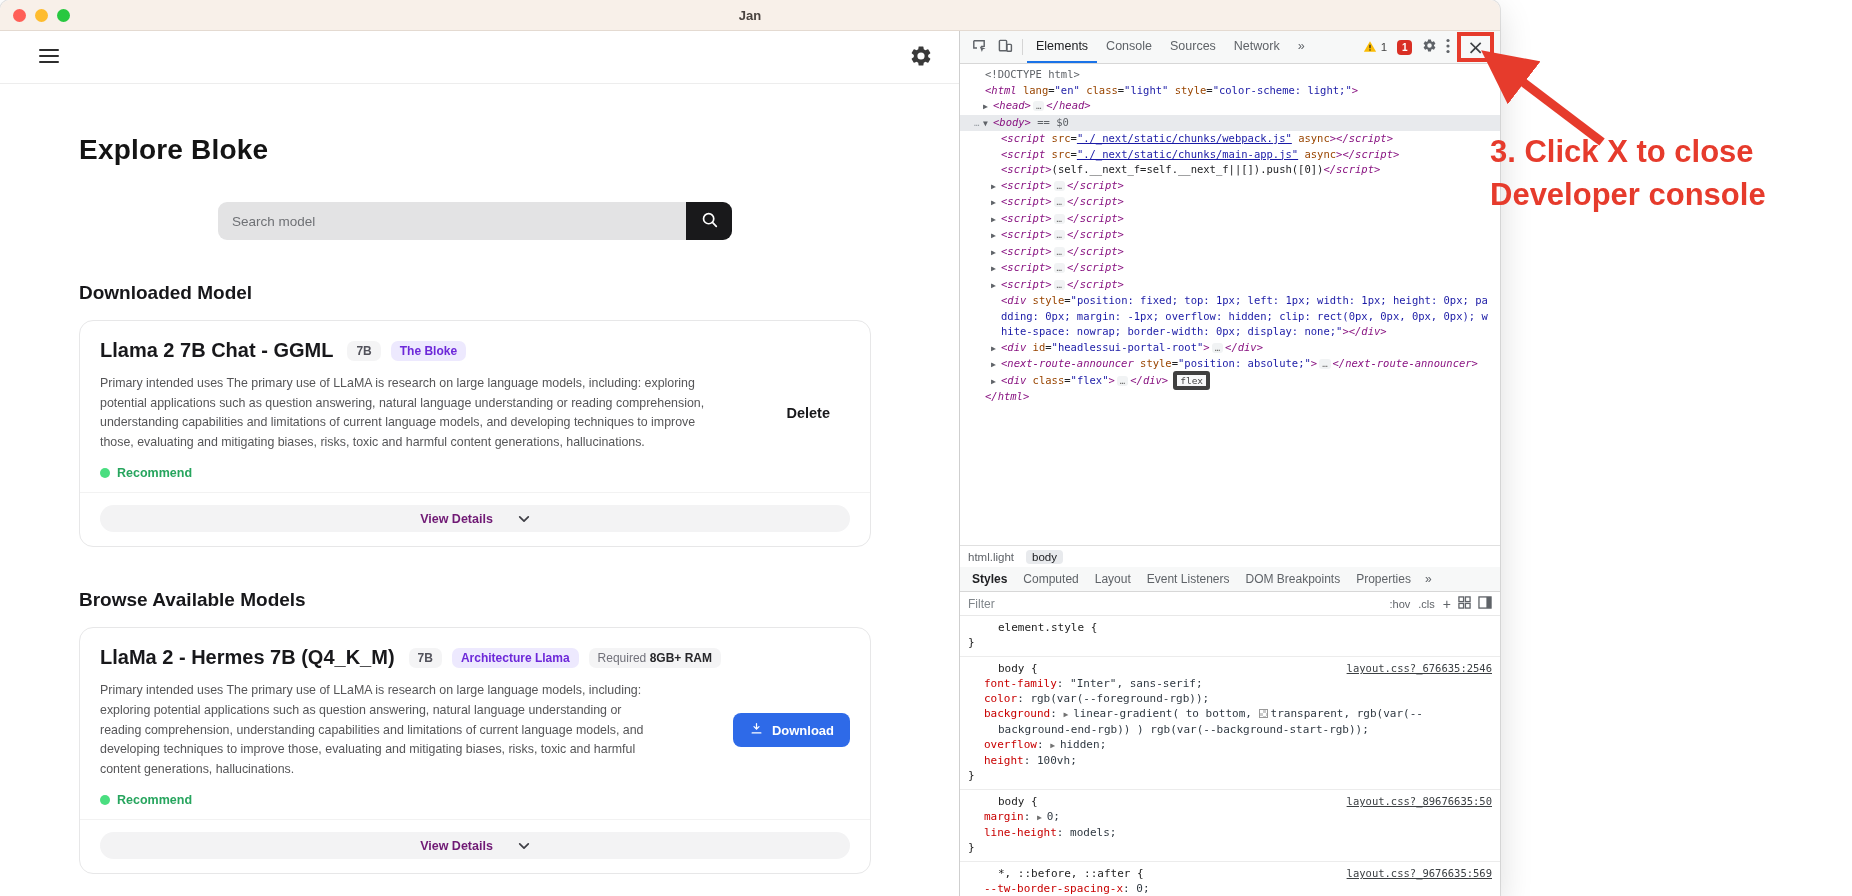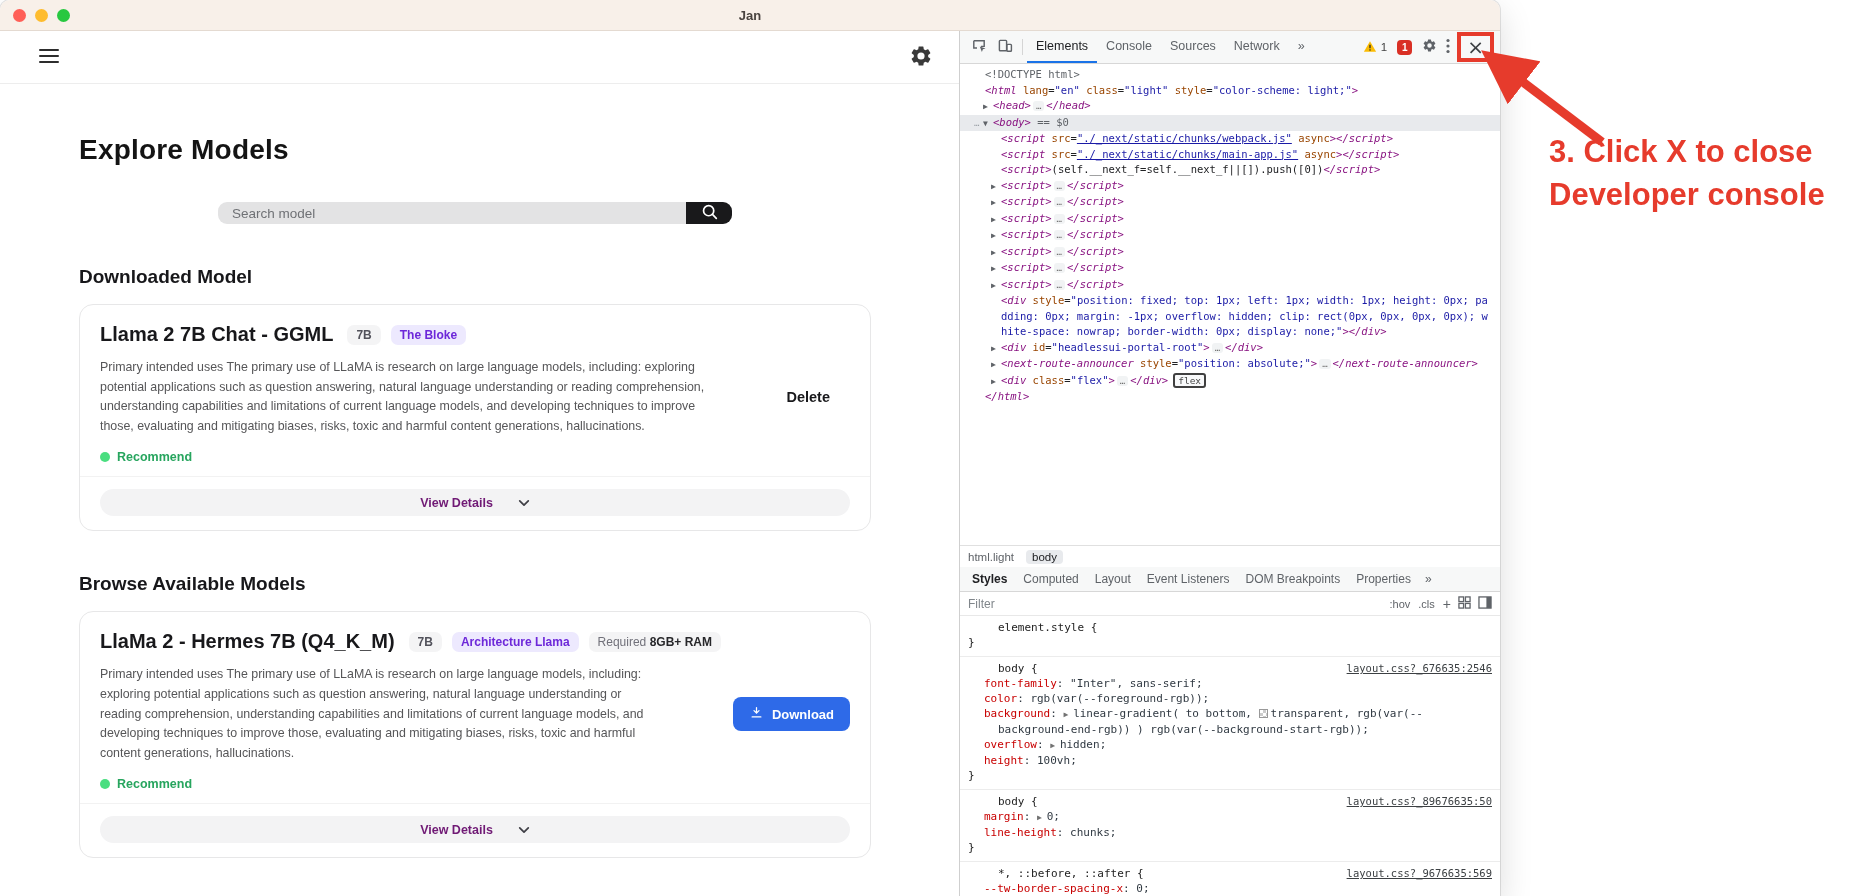--- a/index.html
+++ b/index.html
@@ -18,21 +18,21 @@
 
   .main { position:absolute; top:31px; left:0; right:0; bottom:0; display:flex; }
 
   
   .app-pane { width:959px; position:relative; overflow:hidden; background:#fff; }
   .app-topbar { height:53px; border-bottom:1px solid #ededed; display:flex; align-items:center;
                 justify-content:space-between; padding:0 26px 0 38px; }
   .icon-btn { background:none; border:none; cursor:pointer; display:flex; align-items:center; }
   .page-title { font-size:28px; font-weight:800; color:#141414; margin:50px 0 0 79px; letter-spacing:.2px; }
   .search-wrap { margin:36px 0 0 218px; width:514px; }
-  .search { height:22px; background:#e3e3e4; border-radius:9px; display:flex; overflow:hidden; }
+  .search { height:38px; background:#e3e3e4; border-radius:9px; display:flex; overflow:hidden; }
   .search input { flex:1; border:none; background:transparent; outline:none; padding:0 14px;
                   font-size:13.5px; font-family:"Liberation Sans",sans-serif; color:#333; }
   .search input::placeholder { color:#6f7175; }
   .search-btn { width:46px; border:none; background:#19191b; display:flex; align-items:center; justify-content:center; cursor:pointer; }
 
   .section-h { font-size:19px; font-weight:800; color:#17171a; margin:42px 0 16px 79px; }
   .cards { margin:0 0 0 79px; width:792px; }
   .card { border:1px solid #e7e7e8; border-radius:14px; background:#fff; padding:18px 20px 14px; margin-bottom:23px; }
   .card-head { display:flex; align-items:center; gap:10px; }
   .card-head h3 { font-size:20px; font-weight:750; color:#18181b; margin-right:4px; }
@@ -75,21 +75,21 @@
   .dt-elements { height:481px; overflow:hidden; padding-top:3px; font-family:"DejaVu Sans Mono",monospace;
                  font-size:10.5px; line-height:15.5px; }
   .tree-line { white-space:pre; color:#202124; }
   .tree-line.sel { background:#e8eaed; }
   .gutter { display:inline-block; width:9px; color:#9aa0a6; font-size:9px; }
   .tw-arrow { display:inline-block; width:10px; font-size:8px; color:#5f6368; }
   .tk-t { color:#881280;font-style:italic; } .tk-a { color:#994500; } .tk-v { color:#1a1aa6; }
   .tk-u { color:#1a1aa6; text-decoration:underline; }
   .tk-p { color:#202124; } .tk-d { color:#5f6368; }
   .tk-e { background:#f1f3f4; color:#6e6e6e; border-radius:3px; padding:0 3px; margin:0 2px; font-size:9px; }
-  .tk-b { color:#474747; border:2px solid #404040; background:#f8f9fa; border-radius:3px; padding:0 3px; margin-left:5px; font-size:9.5px; }
+  .tk-b { color:#474747; border:4px solid #404040; background:#f8f9fa; border-radius:3px; padding:0 3px; margin-left:5px; font-size:9.5px; }
 
   .dt-crumbs { height:22px; border-top:1px solid #e0e0e0; display:flex; align-items:center; gap:12px;
                padding:0 8px; font-size:11.5px; color:#5f6368; }
   .crumb { cursor:pointer; }
   .crumb.sel { background:#e8eaed; border-radius:4px; padding:1px 6px; color:#202124; }
 
   .dt-subtabs { height:25px; background:#f7f8f8; border-bottom:1px solid #d7d7d7; display:flex;
                 align-items:center; font-size:12px; color:#5f6368; padding-left:4px; }
   .st-tab { padding:0 8px; cursor:pointer; }
   .st-tab.active { color:#202124; font-weight:600; }
@@ -110,21 +110,21 @@
   .prop-n { color:#c80000; }
   .prop-v { color:#303942; }
   .v-arrow { color:#727272; font-size:8px; }
   .swatch { display:inline-block; width:9px; height:9px; border:1px solid #999; margin:0 3px -1px 0;
             background-image:linear-gradient(45deg,#ccc 25%,transparent 25%,transparent 75%,#ccc 75%),
                              linear-gradient(45deg,#ccc 25%,#fff 25%,#fff 75%,#ccc 75%);
             background-size:6px 6px; background-position:0 0,3px 3px; }
   .brace { color:#222; }
 
   
-  .note-text { position:absolute; left:1549px; top:130px; color:#e63b2c; font-size:31px; font-weight:800; line-height:1.4; }
+  .note-text { position:absolute; left:1490px; top:130px; color:#e63b2c; font-size:31px; font-weight:800; line-height:1.4; }
   .note-arrow { position:absolute; left:1452px; top:34px; pointer-events:none; }
 </style>
 </head>
 <body>
 
 <div class="window">
   <div class="titlebar">
     <div class="traffic">
       <div class="tl red"></div>
       <div class="tl yellow"></div>
@@ -150,21 +150,21 @@
         </button>
         <button class="icon-btn">
           <span>
             <svg width="24" height="24" viewBox="0 0 24 24">
                 <path fill="#3a3a3a" d="M19.14 12.94c.04-.3.06-.61.06-.94s-.02-.64-.07-.94l2.03-1.58a.49.49 0 0 0 .12-.61l-1.92-3.32a.49.49 0 0 0-.59-.22l-2.39.96c-.5-.38-1.03-.7-1.62-.94L14.4 2.81a.48.48 0 0 0-.48-.41h-3.84c-.24 0-.43.17-.47.41l-.36 2.54c-.59.24-1.13.57-1.62.94l-2.39-.96a.49.49 0 0 0-.59.22L2.74 8.87c-.12.21-.08.47.12.61l2.03 1.58c-.05.3-.09.63-.09.94s.02.64.07.94l-2.03 1.58a.49.49 0 0 0-.12.61l1.92 3.32c.12.22.37.29.59.22l2.39-.96c.5.38 1.03.7 1.62.94l.36 2.54c.05.24.24.41.48.41h3.84c.24 0 .44-.17.47-.41l.36-2.54c.59-.24 1.13-.56 1.62-.94l2.39.96c.22.08.47 0 .59-.22l1.92-3.32c.12-.22.07-.47-.12-.61l-2.01-1.58zM12 15.6A3.6 3.6 0 1 1 12 8.4a3.6 3.6 0 0 1 0 7.2z"></path>
               </svg>
           </span>
         </button>
       </div>
 
-      <h1 class="page-title">Explore Models</h1>
+      <h1 class="page-title">Explore Bloke</h1>
 
       <div class="search-wrap">
         <div class="search">
           <input type="text" placeholder="Search model" style="">
           <button class="search-btn">
             <span>
               <svg width="17" height="17" viewBox="0 0 20 20">
                   <circle cx="9" cy="9" r="6" fill="none" stroke="#fff" stroke-width="2"></circle>
                   <line x1="13.5" y1="13.5" x2="18" y2="18" stroke="#fff" stroke-width="2" stroke-linecap="round"></line>
                 </svg>
@@ -375,21 +375,21 @@
             <div class="prop"><span class="prop-n">overflow</span><span class="prop-v">: </span><span class="v-arrow">▶ </span><span class="prop-v">hidden</span><span class="prop-v">;</span></div>
             <div class="prop"><span class="prop-n">height</span><span class="prop-v">: </span><span class="prop-v">100vh</span><span class="prop-v">;</span></div>
             <div class="brace">}</div>
           </div>
           <div class="rule">
             <div class="rule-head">
               <span class="rule-sel">body {</span>
               <span class="rule-link">layout.css?_89676635:50</span>
             </div>
             <div class="prop"><span class="prop-n">margin</span><span class="prop-v">: </span><span class="v-arrow">▶ </span><span class="prop-v">0</span><span class="prop-v">;</span></div>
-            <div class="prop"><span class="prop-n">line-height</span><span class="prop-v">: </span><span class="prop-v">chunks</span><span class="prop-v">;</span></div>
+            <div class="prop"><span class="prop-n">line-height</span><span class="prop-v">: </span><span class="prop-v">models</span><span class="prop-v">;</span></div>
             <div class="brace">}</div>
           </div>
           <div class="rule">
             <div class="rule-head">
               <span class="rule-sel">*, ::before, ::after {</span>
               <span class="rule-link">layout.css?_9676635:569</span>
             </div>
             <div class="prop"><span class="prop-n">--tw-border-spacing-x</span><span class="prop-v">: </span><span class="prop-v">0</span><span class="prop-v">;</span></div>
           </div>
         </div>

